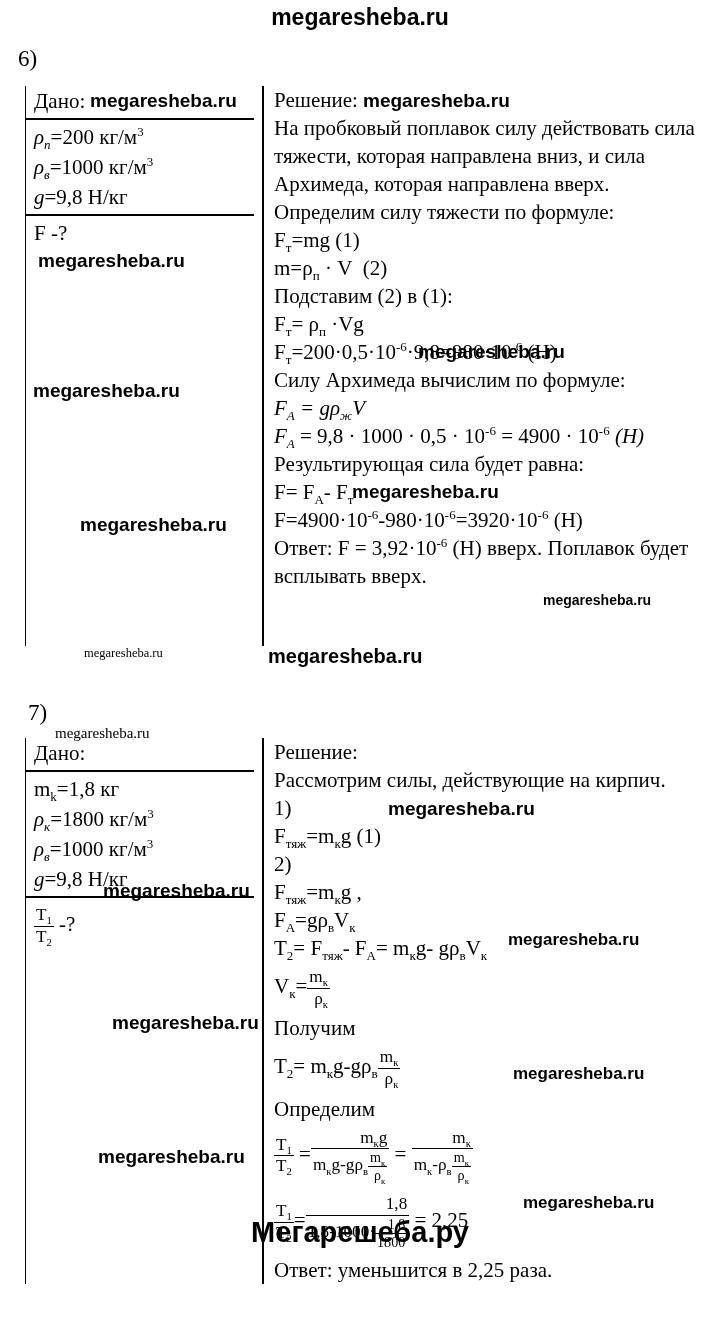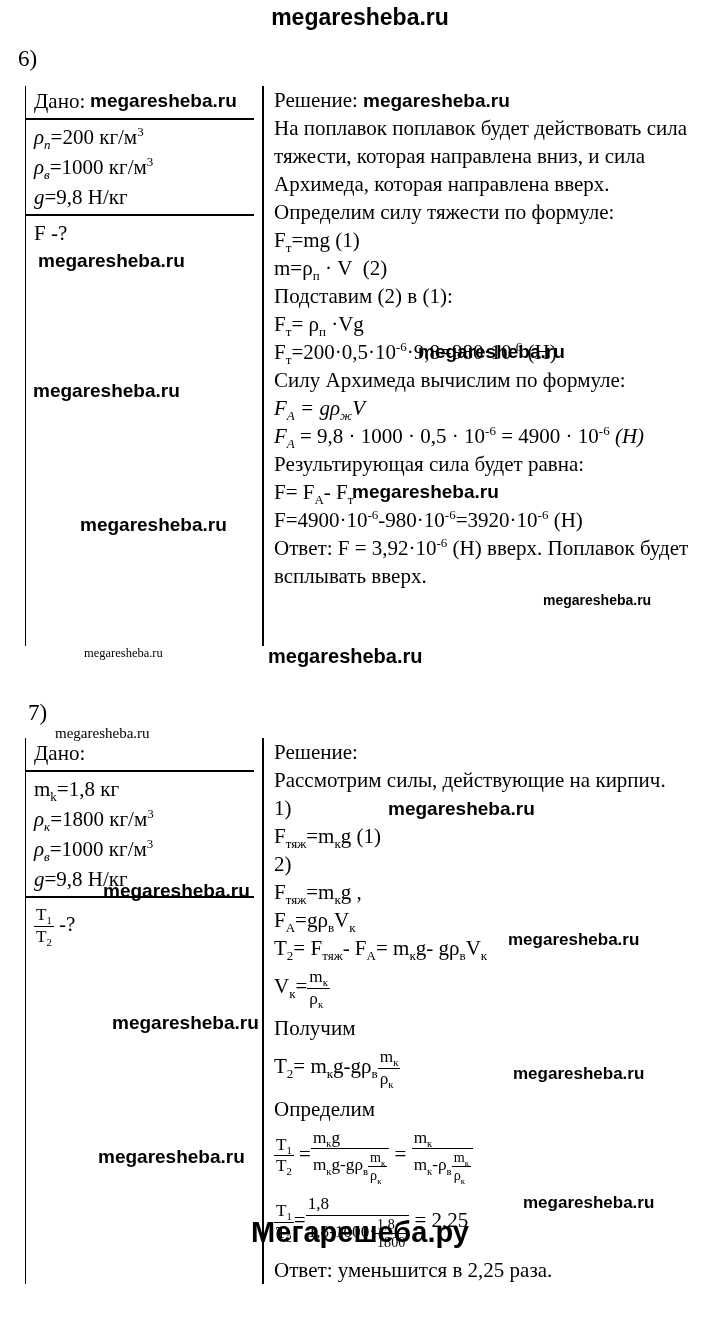--- a/index.html
+++ b/index.html
@@ -13,21 +13,21 @@
   .col-left{flex:0 0 238px;width:238px;border-right:2px solid #000;padding:0 14px 0 8px;font-size:21px}
   .col-right{flex:1;padding:0 2px 0 10px;font-size:21px}
   .given-title{line-height:30px}
   .given-line{line-height:30px}
   .hline{border-top:2px solid #000;margin:2px -6px 2px -8px}
   .sol-title{line-height:28px}
   .sol-line{line-height:28px}
   .sol-line.center{text-align:left}
   .tall{line-height:normal;padding:5px 0}
   sub,sup{font-size:0.62em;line-height:0}
-  .frac{display:inline-flex;flex-direction:column;vertical-align:middle;text-align:left;font-size:0.82em;line-height:1.2}
+  .frac{display:inline-flex;flex-direction:column;vertical-align:middle;text-align:right;font-size:0.82em;line-height:1.2}
   .frac>span:first-child{border-bottom:1.3px solid #000;padding:0 2px}
   .frac>span:last-child{padding:0 2px}
   .wm{position:absolute;font-family:"Liberation Sans",sans-serif;font-weight:700;font-size:19px;white-space:nowrap}
   .wm.s20{font-size:20px}
   .wm.s17{font-size:17px}
   .wm.s14{font-size:14px}
   .wm.s12{font-size:12.5px;font-weight:400;font-family:"Liberation Serif",serif}
   .wm.s15{font-size:15px;font-weight:400;font-family:"Liberation Serif",serif}
 </style>
 </head>
@@ -42,21 +42,21 @@
     <div class="given-title">Дано:</div>
     <div class="hline"></div>
     <div class="given-line"><i>ρ<sub>п</sub></i>=200 кг/м<sup>3</sup></div>
     <div class="given-line"><i>ρ<sub>в</sub></i>=1000 кг/м<sup>3</sup></div>
     <div class="given-line"><i>g</i>=9,8 Н/кг</div>
     <div class="hline"></div>
     <div class="given-line">F -?</div>
   </div>
   <div class="col-right">
     <div class="sol-title">Решение:</div>
-    <div class="sol-line">На поплавок поплавок будет действовать сила тяжести, которая направлена вниз, и сила Архимеда, которая направлена вверх.</div>
+    <div class="sol-line">На пробковый поплавок силу действовать сила тяжести, которая направлена вниз, и сила Архимеда, которая направлена вверх.</div>
     <div class="sol-line">Определим силу тяжести по формуле:</div>
     <div class="sol-line">F<sub>т</sub>=mg (1)</div>
     <div class="sol-line">m=ρ<sub>п</sub> · V&nbsp;&nbsp;(2)</div>
     <div class="sol-line">Подставим (2) в (1):</div>
     <div class="sol-line">F<sub>т</sub>= ρ<sub>п</sub> ·Vg</div>
     <div class="sol-line">F<sub>т</sub>=200·0,5·10<sup>-6</sup>·9,8=980·10<sup>-6</sup> (Н)</div>
     <div class="sol-line">Силу Архимеда вычислим по формуле:</div>
     <div class="sol-line center"><i>F<sub>A</sub> = gρ<sub>ж</sub>V</i></div>
     <div class="sol-line"><i>F<sub>A</sub></i> = 9,8 · 1000 · 0,5 · 10<sup>-6</sup> = 4900 · 10<sup>-6</sup> <i>(Н)</i></div>
     <div class="sol-line">Результирующая сила будет равна:</div>

